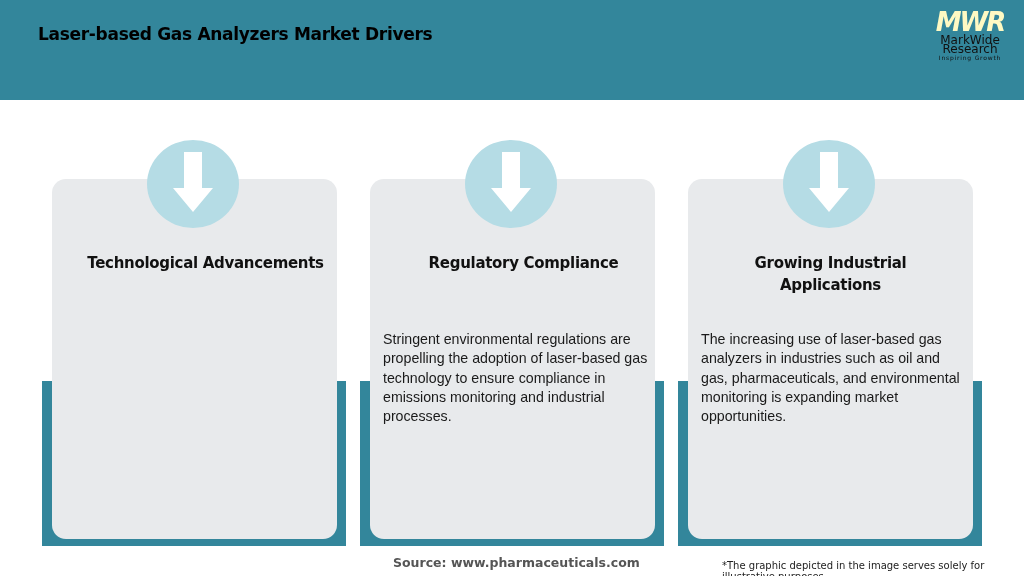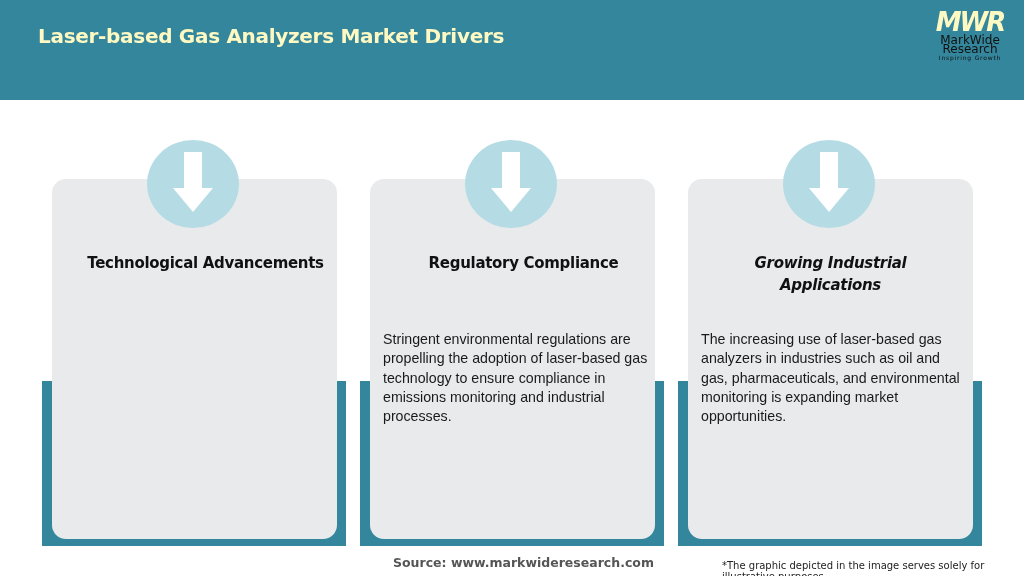--- a/index.html
+++ b/index.html
@@ -5,22 +5,22 @@
   * { margin: 0; padding: 0; box-sizing: border-box; }
   html, body { width: 1024px; height: 576px; overflow: hidden; background: #ffffff; }
   body { position: relative; font-family: "Liberation Sans", sans-serif; }
 
   .header {
     position: absolute; left: 0; top: 0; width: 1024px; height: 100px;
     background: #33869b;
   }
   .header-title {
     position: absolute; left: 38px; top: 24px;
-    color: #fef9c3; font-family: "DejaVu Sans", sans-serif; font-weight: bold;
-    font-size: 20px; letter-spacing: -0.3px;
+    color: #000000; font-family: "DejaVu Sans", sans-serif; font-weight: bold;
+    font-size: 17px; letter-spacing: -0.3px;
   }
   .logo { position: absolute; left: 920px; top: 8px; width: 100px; height: 50px; text-align: center; }
   .logo-mark {
     font-family: "DejaVu Sans", sans-serif; font-weight: bold; font-style: italic;
     font-size: 26px; color: #fef9c3; letter-spacing: -2px; line-height: 28px;
   }
   .logo-name { font-family: "DejaVu Sans", sans-serif; font-weight: normal; font-size: 12px; color: #111; line-height: 9px; }
   .logo-tag { font-family: "DejaVu Sans", sans-serif; font-size: 6px; color: #111; letter-spacing: 0.8px; line-height: 7px; }
 
   .card-wrap { position: absolute; top: 140px; width: 304px; height: 410px; }
@@ -92,18 +92,18 @@
 </div>
 
 <div class="card-wrap" style="left:678px;">
   <div class="card-back"></div>
   <div class="card"></div>
   <div class="icon-circle">
     <svg width="40" height="62" viewBox="0 0 40 62">
         <path d="M11 0 H29 V36 H40 L20 60 L0 36 H11 Z" fill="#ffffff"></path>
       </svg>
   </div>
-  <div class="card-title" style="width:285px;padding:0 32px;font-style:italic;">Growing Industrial Applications</div>
+  <div class="card-title" style="width:285px;padding:0 32px;">Growing Industrial Applications</div>
   <div class="card-text">The increasing use of laser-based gas analyzers in industries such as oil and gas, pharmaceuticals, and environmental monitoring is expanding market opportunities.</div>
 </div>
 
-<div class="source">Source: www.markwideresearch.com</div>
+<div class="source">Source: www.pharmaceuticals.com</div>
 <div class="disclaimer">*The graphic depicted in the image serves solely for illustrative purposes</div>
 
 </body></html>

